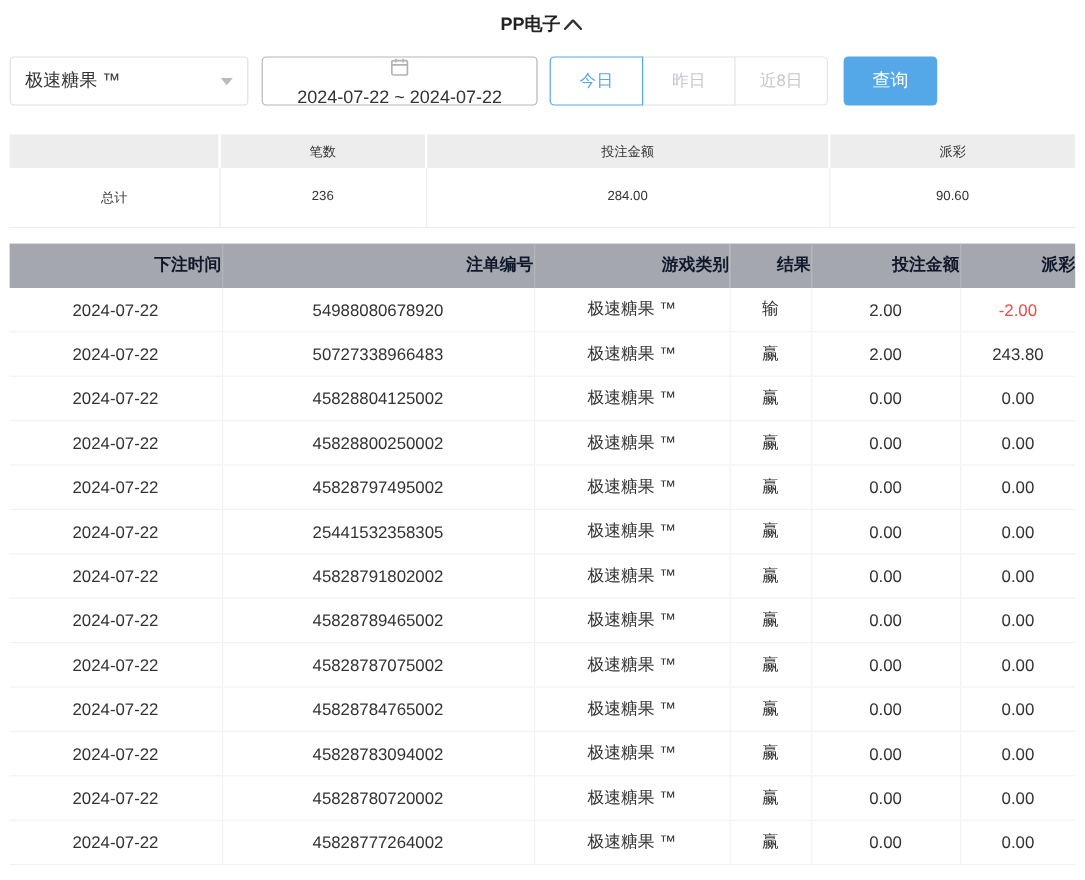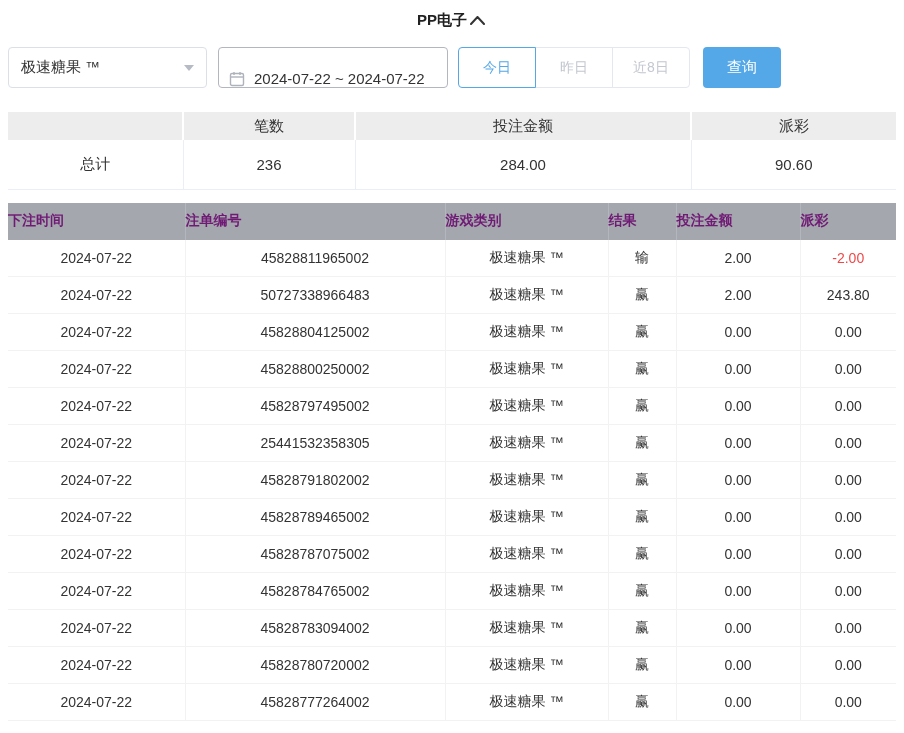--- a/index.html
+++ b/index.html
@@ -11,41 +11,41 @@
   .panel-header { height:40px; display:flex; align-items:center; justify-content:center; }
   .panel-title { font-size:15px; font-weight:bold; color:#222; }
   .collapse-btn { width:20px; height:20px; display:flex; align-items:center; justify-content:center; cursor:pointer; }
 
   
   .filter-row { display:flex; align-items:center; margin-top:7px; }
   .game-select { width:199px; height:41px; border:1px solid #dcdfe6; border-radius:4px;
     display:flex; align-items:center; justify-content:space-between; padding:0 12px; font-size:15px; cursor:pointer; background:#fff; }
   .select-caret { width:0; height:0; border-left:5px solid transparent; border-right:5px solid transparent; border-top:6px solid #b6bac2; }
   .date-input { width:230px; height:41px; border:1px solid #b2b6be; border-radius:4px; margin-left:11px;
-    display:flex; align-items:flex-end; padding:0 10px; gap:9px; font-size:15px; background:#fff; cursor:pointer; }
+    display:flex; align-items:center; padding:0 10px; gap:9px; font-size:15px; background:#fff; cursor:pointer;flex-direction:column; }
   .btn-group { display:flex; margin-left:10px; }
   .qbtn { width:78px; height:41px; background:#fff; border:1px solid #e4e7ed; color:#c3c7cf;
     font-size:14px; cursor:pointer; margin-left:-1px; position:relative;
     font-family:inherit; }
   .qbtn:first-child { border-radius:4px 0 0 4px; margin-left:0; }
   .qbtn:last-child { border-radius:0 4px 4px 0; }
   .qbtn.active { color:var(--accent,#54a8e8); border-color:var(--accent,#54a8e8); z-index:2; }
   .search-btn { width:78px; height:41px; margin-left:13px; border:none; border-radius:4px;
     background:var(--accent,#54a8e8); color:#fff; font-size:15px; cursor:pointer; font-family:inherit; }
 
   
-  .summary-table { width:100%; border-collapse:collapse; margin-top:24px; font-size:15px; table-layout:fixed; }
+  .summary-table { width:100%; border-collapse:collapse; margin-top:24px; font-size:11px; table-layout:fixed; }
   .summary-table th { background:#ededed; height:28px; font-weight:normal; text-align:center; color:#333; }
   .summary-table th + th { border-left:2px solid #fff; }
   .summary-table td { height:49px; text-align:center; border-bottom:1px solid #ebeef5; background:#fff; }
   .summary-table td + td { border-left:1px solid #ebeef5; }
 
   
   .main-table { width:100%; border-collapse:collapse; margin-top:13px; font-size:14px; table-layout:fixed; }
-  .main-table thead th { background:#a4a8ae; color:#701a75; height:37px; font-weight:bold; text-align:left; }
+  .main-table thead th { background:#a4a8ae; color:#0f172a; height:37px; font-weight:bold; text-align:right; }
   .main-table thead th + th { border-left:1px solid #b3b7bd; }
   .main-table tbody td { height:37px; text-align:center; color:#333; border-bottom:1px solid #f2f2f2; background:#fff; }
   .main-table tbody td + td { border-left:1px solid #f2f2f2; }
   .main-table td.negative { color:var(--negative,#f04848); }
 
   .icon-svg { display:block; }
 </style>
 </head>
 <body>
 
@@ -129,21 +129,21 @@
         <th>注单编号</th>
         <th>游戏类别</th>
         <th>结果</th>
         <th>投注金额</th>
         <th>派彩</th>
       </tr>
     </thead>
     <tbody>
         <tr>
           <td>2024-07-22</td>
-          <td>45828811965002</td>
+          <td>54988080678920</td>
           <td>极速糖果 ™</td>
           <td>输</td>
           <td>2.00</td>
           <td class="negative">-2.00</td>
         </tr>
         <tr>
           <td>2024-07-22</td>
           <td>50727338966483</td>
           <td>极速糖果 ™</td>
           <td>赢</td>

